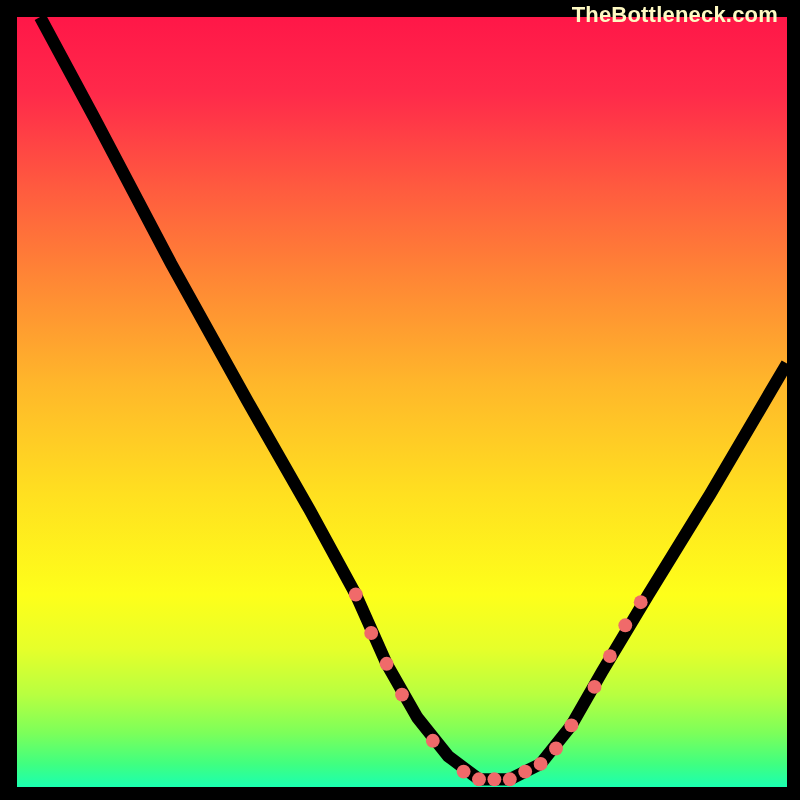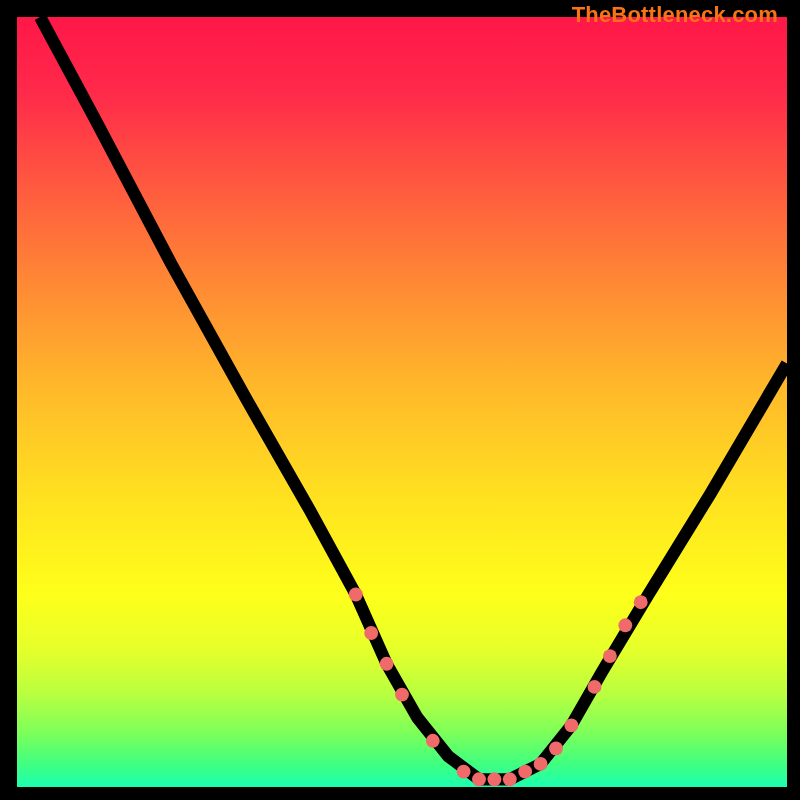--- a/index.html
+++ b/index.html
@@ -31,21 +31,21 @@
       #40ff80 97%,
       #1affb0 100%
     );
   }
   .watermark {
     position: absolute;
     top: 2px;
     right: 22px;
     font-size: 22px;
     font-weight: bold;
-    color: #f97316;
+    color: #fef9c3;
     font-family: "Arial", sans-serif;
     letter-spacing: 0.2px;
   }
   svg.curve {
     position: absolute;
     left: 0;
     top: 0;
     width: 770px;
     height: 770px;
     overflow: visible;

